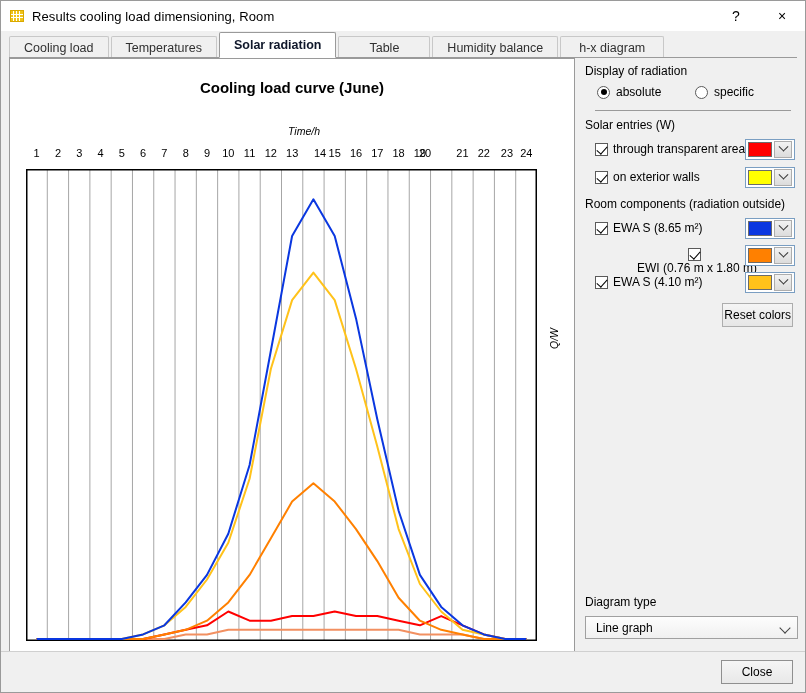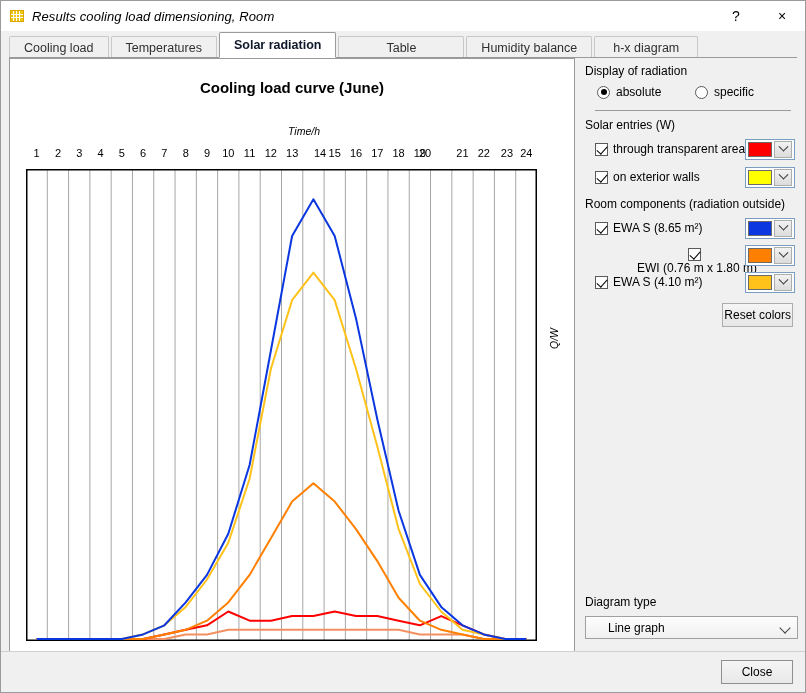--- a/index.html
+++ b/index.html
@@ -28,21 +28,21 @@
     background:#f0c419;
     border:1px solid #d9a800;
     box-sizing:border-box;
     background-image:
       linear-gradient(to right, transparent 2px, #ffffff 2px, #ffffff 3px, transparent 3px),
       linear-gradient(to right, transparent 5px, #ffffff 5px, #ffffff 6px, transparent 6px),
       linear-gradient(to right, transparent 8px, #ffffff 8px, #ffffff 9px, transparent 9px),
       linear-gradient(to bottom, transparent 3px, #ffffff 3px, #ffffff 4px, transparent 4px),
       linear-gradient(to bottom, transparent 6px, #ffffff 6px, #ffffff 7px, transparent 7px);
   }
-  .titlebar .title{font-size:13px;color:#000;letter-spacing:0.1px;font-style:italic;}
+  .titlebar .title{font-size:13px;color:#000;letter-spacing:0.1px;}
   .titlebar .win-btns{position:absolute;right:0;top:0;height:30px;display:flex;}
   .win-btn{
     width:46px;height:30px;display:flex;align-items:center;justify-content:center;
     font-size:14px;color:#000;background:transparent;border:0;cursor:default;
   }
 
   
   .tabstrip{
     height:27px;min-height:27px;position:relative;
     background:#f0f0f0;
@@ -173,21 +173,21 @@
     border:1px solid #adadad;
     font-size:12px;color:#000;
     padding:4px 1px;
     box-sizing:border-box;
     font-family:"Liberation Sans", sans-serif;
   }
   .select{
     width:213px;height:23px;
     background:linear-gradient(to bottom,#fdfdfd,#f0f0f0);
     border:1px solid #a0a0a0;box-sizing:border-box;
-    display:flex;align-items:center;padding-left:22px;font-size:12px;
+    display:flex;align-items:center;padding-left:10px;font-size:12px;
     position:relative;
   }
   .select .chev2{
     position:absolute;right:8px;top:7px;
     width:7px;height:7px;border-right:1.4px solid #444;border-bottom:1.4px solid #444;
     transform:rotate(45deg);
   }
 
   
   .footer{
@@ -212,21 +212,21 @@
     <div class="win-btns">
       <button class="win-btn help">?</button>
       <button class="win-btn close">×</button>
     </div>
   </div>
 
   <div class="tabstrip">
     <div class="tab">Cooling load</div>
     <div class="tab">Temperatures</div>
     <div class="tab active">Solar radiation</div>
-    <div class="tab" style="padding:0 47px;">Table</div>
+    <div class="tab" style="padding:0 30px;">Table</div>
     <div class="tab">Humidity balance</div>
     <div class="tab" style="padding:0 18px;">h-x diagram</div>
   </div>
 
   <div class="content">
 
     <div class="chart-panel">
       <div class="chart-title">Cooling load curve (June)</div>
       <div class="axis-x-label">Time/h</div>
       <div class="axis-y-label">Q/W</div>

